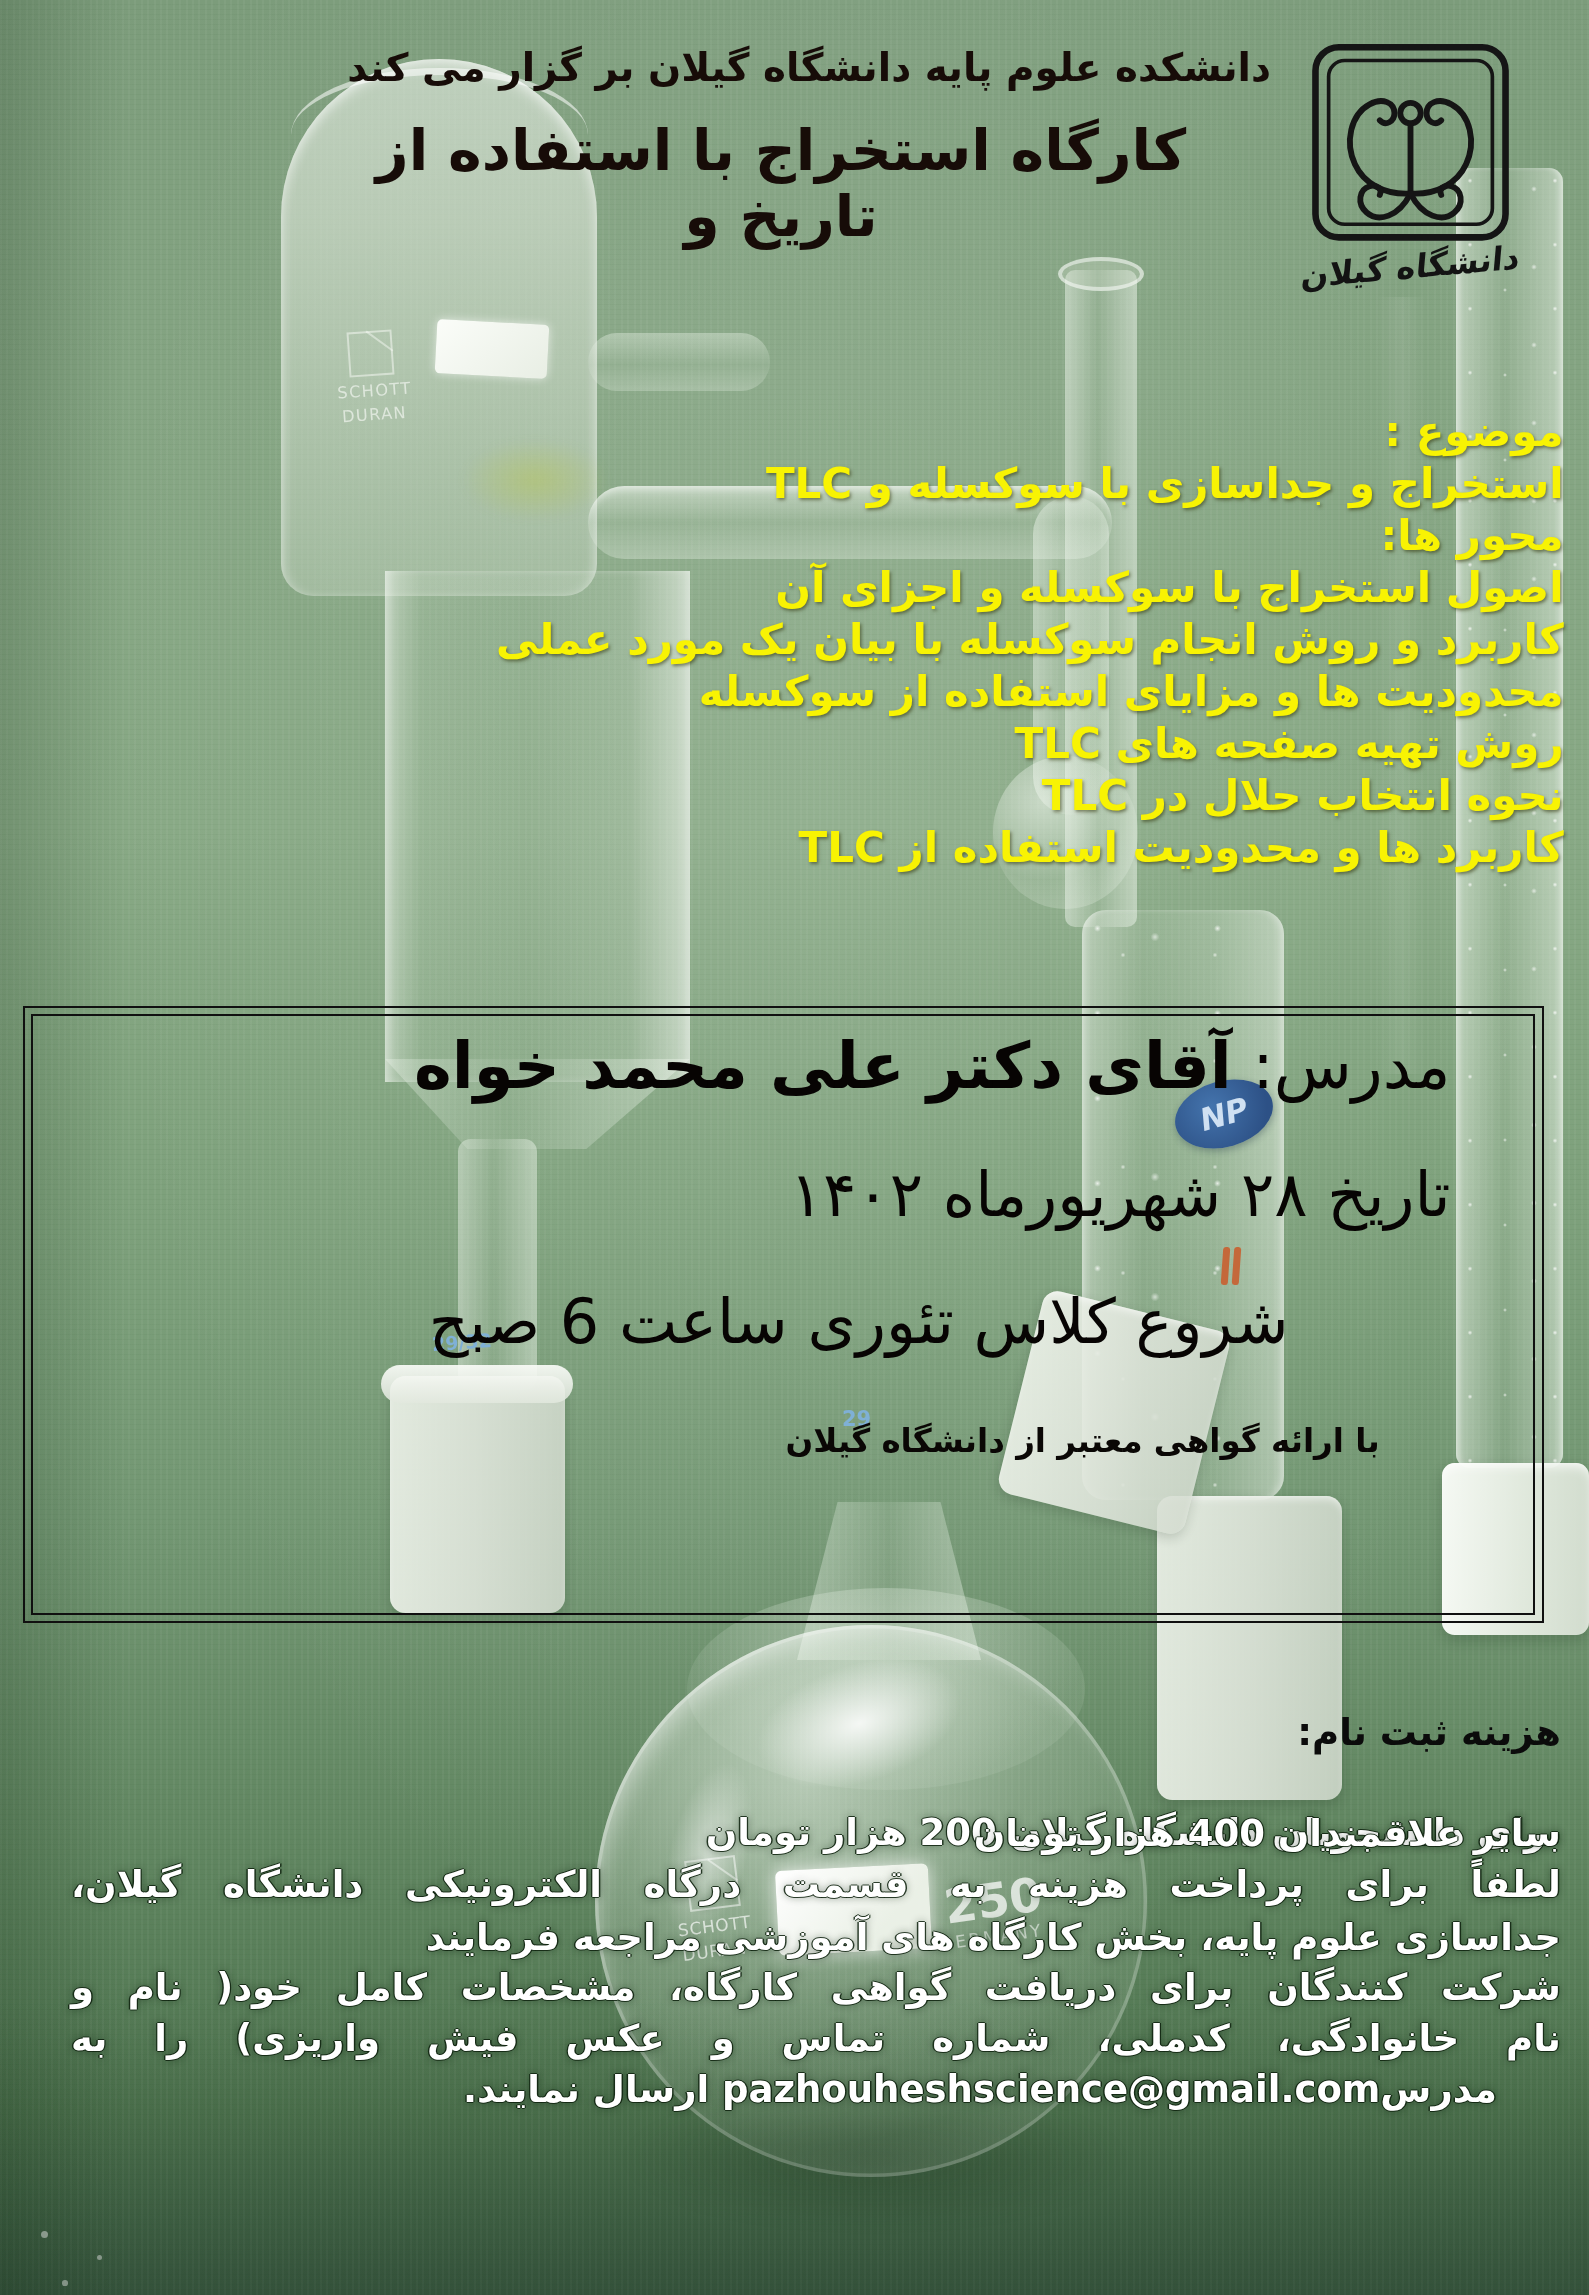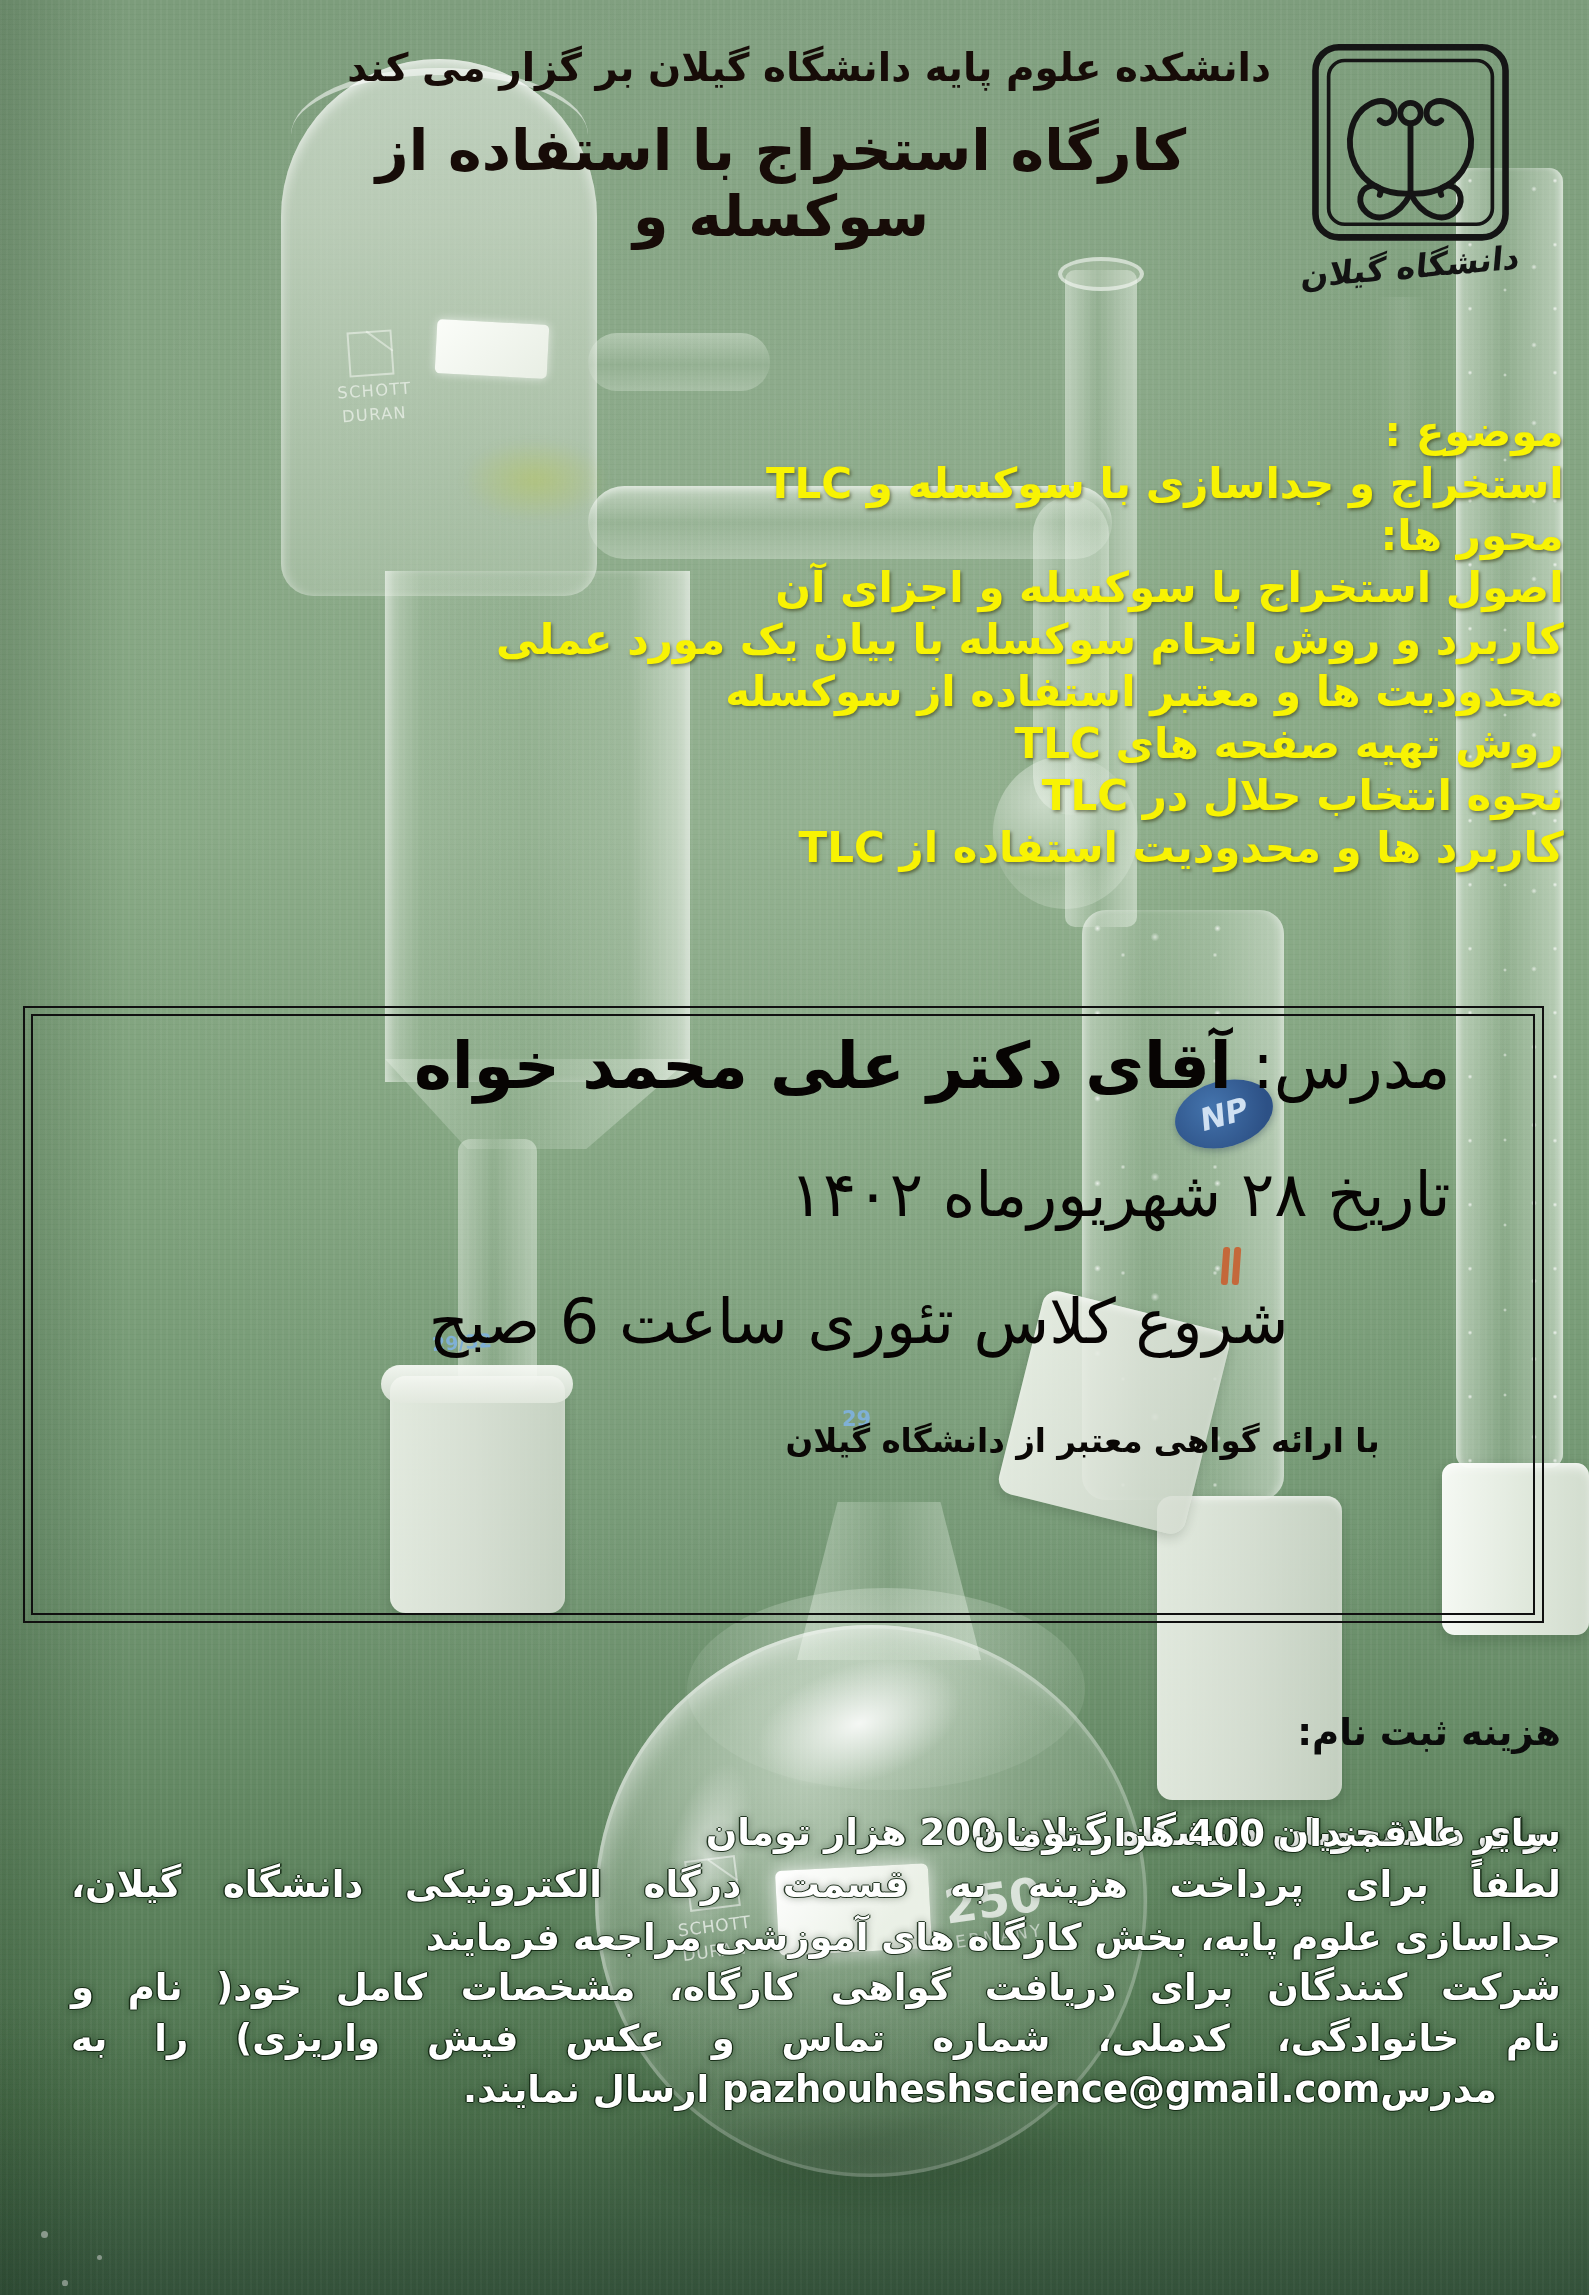--- a/index.html
+++ b/index.html
@@ -186,21 +186,21 @@
   <div class="glass etch flask-brand" style="top:1941px;">DURAN</div>
   <div class="glass flask-sticker"></div>
   <div class="glass flask-cap">250</div>
   <div class="glass flask-origin">GERMANY</div>
   <div class="speck" style="left:41px;top:2231px;width:7px;height:7px;"></div>
   <div class="speck" style="left:97px;top:2255px;width:5px;height:5px;"></div>
   <div class="speck" style="left:62px;top:2280px;width:5.7px;height:5.7px;"></div>
   <div class="bg-bottom-vign"></div>
 
   <div class="hdr1 ink">دانشکده علوم پایه دانشگاه گیلان بر گزار می کند</div>
-  <div class="hdr2 ink">کارگاه استخراج با استفاده از سوکسله و</div>
+  <div class="hdr2 ink">کارگاه استخراج با استفاده از تاریخ و</div>
 
   <div class="logo">
     <svg width="205" height="212" viewBox="0 0 280 290">
       <rect x="10" y="10" width="260" height="260" rx="32" fill="none" stroke="#151515" stroke-width="9"></rect>
       <rect x="28" y="28" width="224" height="224" rx="22" fill="none" stroke="#151515" stroke-width="5"></rect>
       <g stroke="#151515" fill="none" stroke-width="8" stroke-linecap="round">
         <circle cx="140" cy="100" r="14"></circle>
         <path d="M140,114 L140,210"></path>
         <path d="M140,210 C104,212 76,196 64,170 C50,140 58,102 84,88 C102,78 118,86 118,100 C118,112 106,118 98,110"></path>
         <path d="M140,210 C124,242 96,250 80,236 C66,224 70,204 84,200 C94,197 102,204 98,212"></path>
@@ -210,21 +210,21 @@
     </svg>
     <div class="logo-caption">دانشگاه گیلان</div>
   </div>
 
   <div class="topics">
     <div class="topic-line">موضوع :</div>
     <div class="topic-line">استخراج و جداسازی با سوکسله و TLC</div>
     <div class="topic-line">محور ها:</div>
     <div class="topic-line">اصول استخراج با سوکسله و اجزای آن</div>
     <div class="topic-line">کاربرد و روش انجام سوکسله با بیان یک مورد عملی</div>
-    <div class="topic-line">محدودیت ها و معتبر استفاده از سوکسله</div>
+    <div class="topic-line">محدودیت ها و مزایای استفاده از سوکسله</div>
     <div class="topic-line">روش تهیه صفحه های TLC</div>
     <div class="topic-line">نحوه انتخاب حلال در TLC</div>
     <div class="topic-line">کاربرد ها و محدودیت استفاده از TLC</div>
   </div>
 
   <div class="session-box">
     <div class="session-inner"></div>
     <div class="sess-line sess-1"><span>مدرس: </span><span class="bold">آقای دکتر علی محمد خواه</span></div>
     <div class="sess-line sess-2">تاریخ ۲۸ شهریورماه ۱۴۰۲</div>
     <div class="sess-line sess-3">شروع کلاس تئوری ساعت 6 صبح</div>

